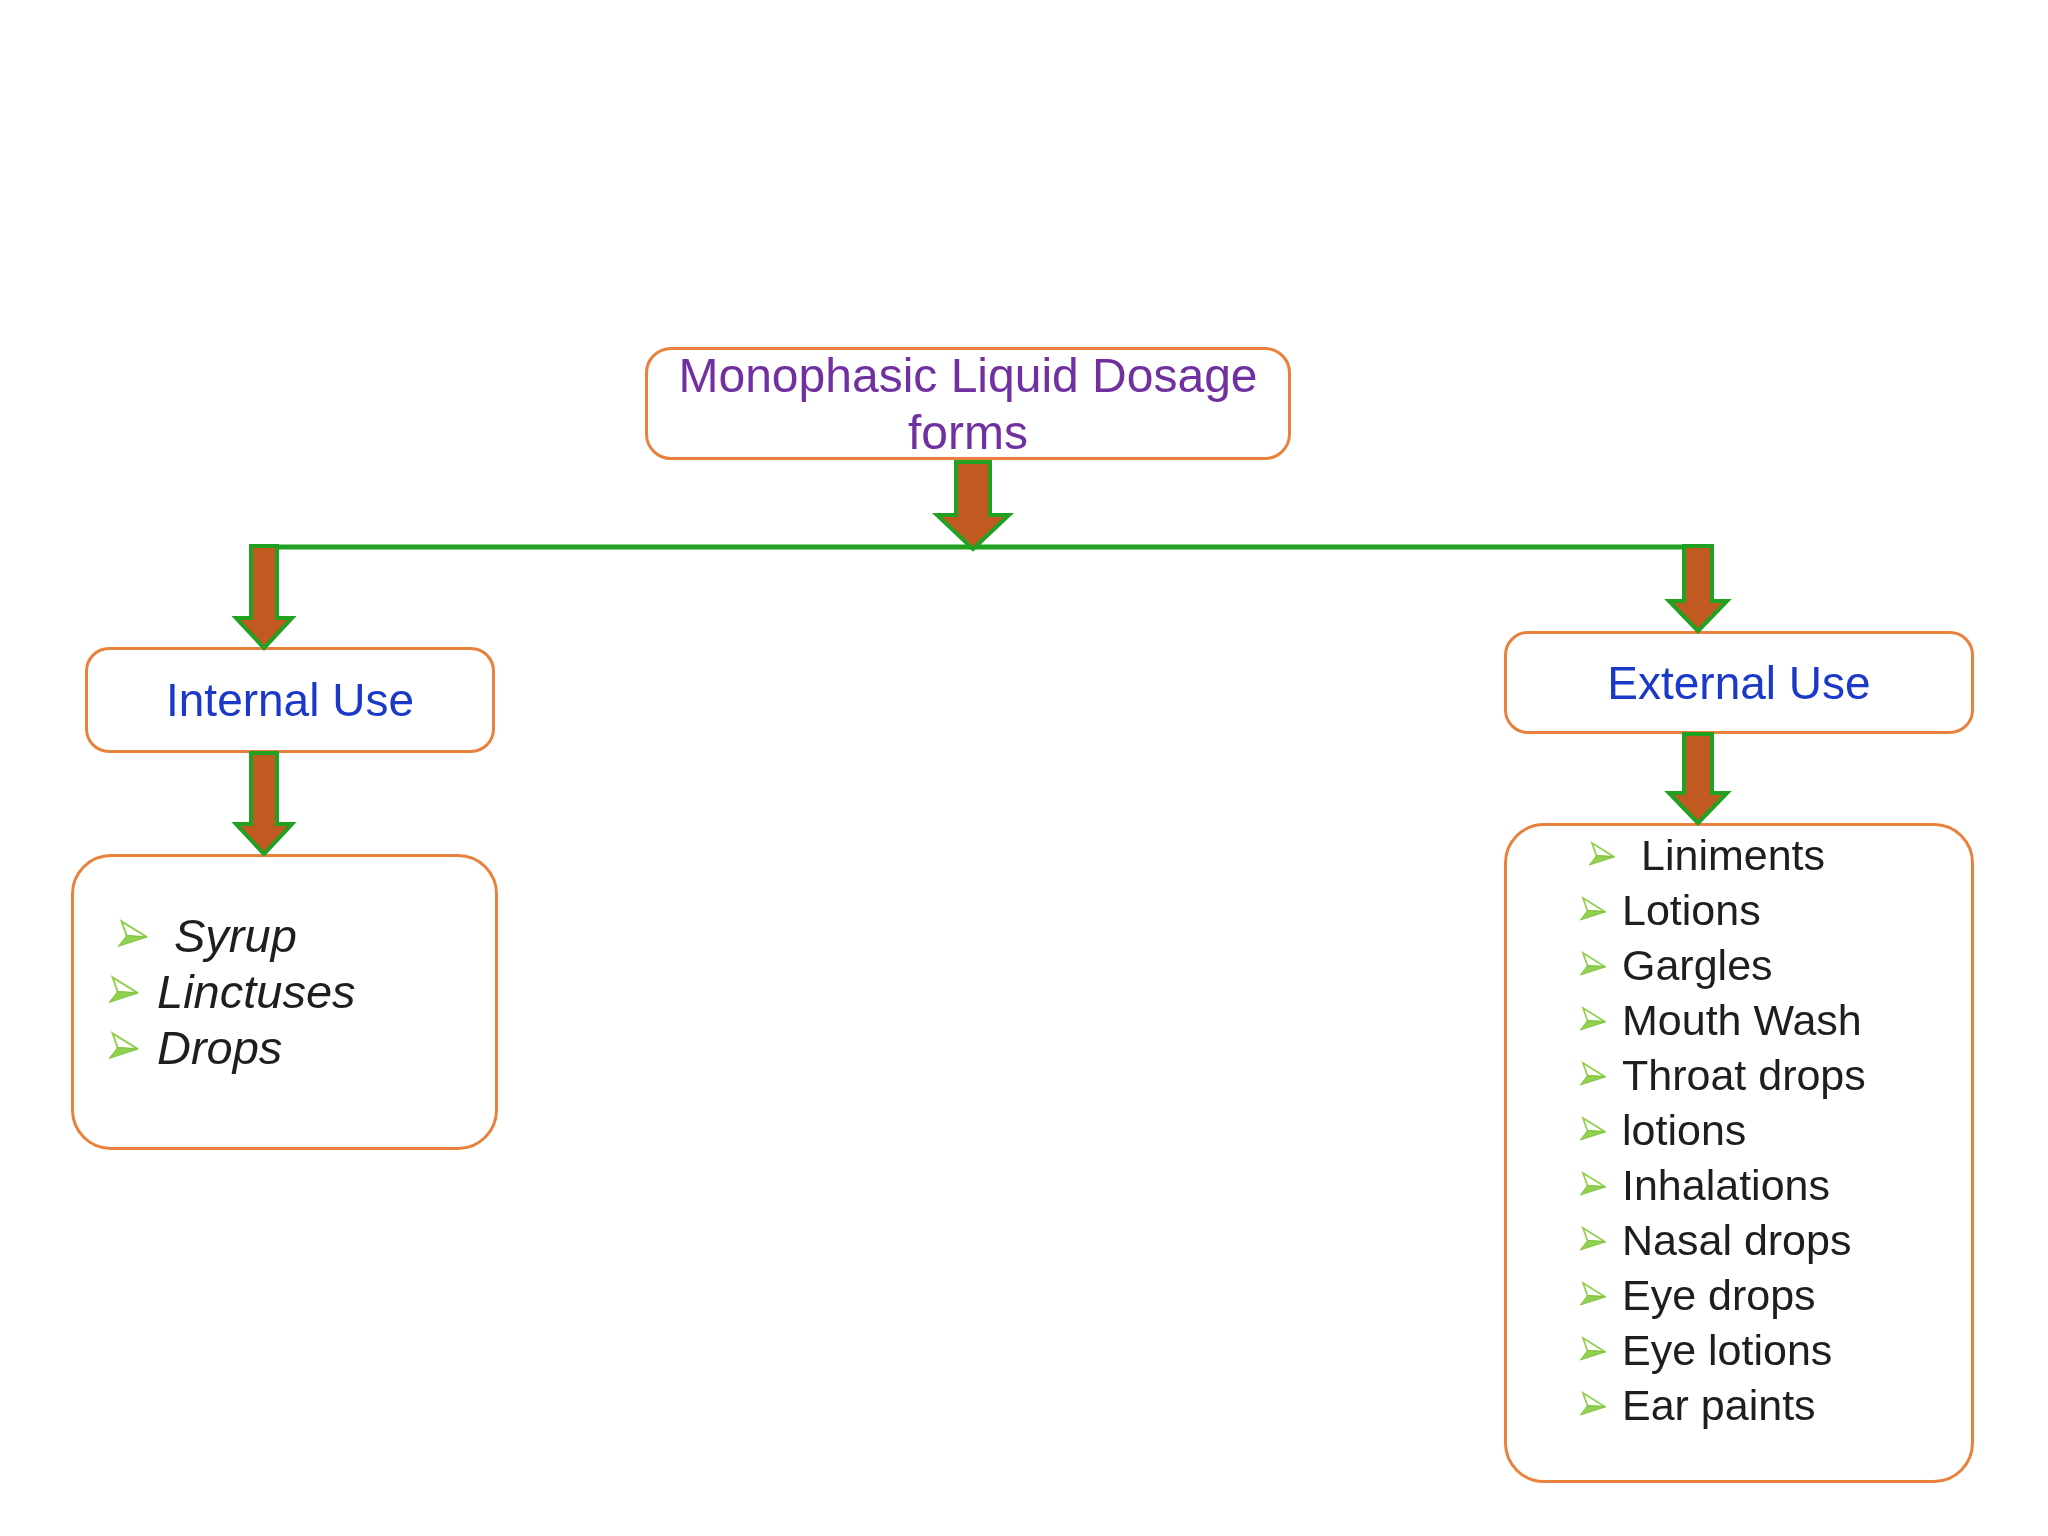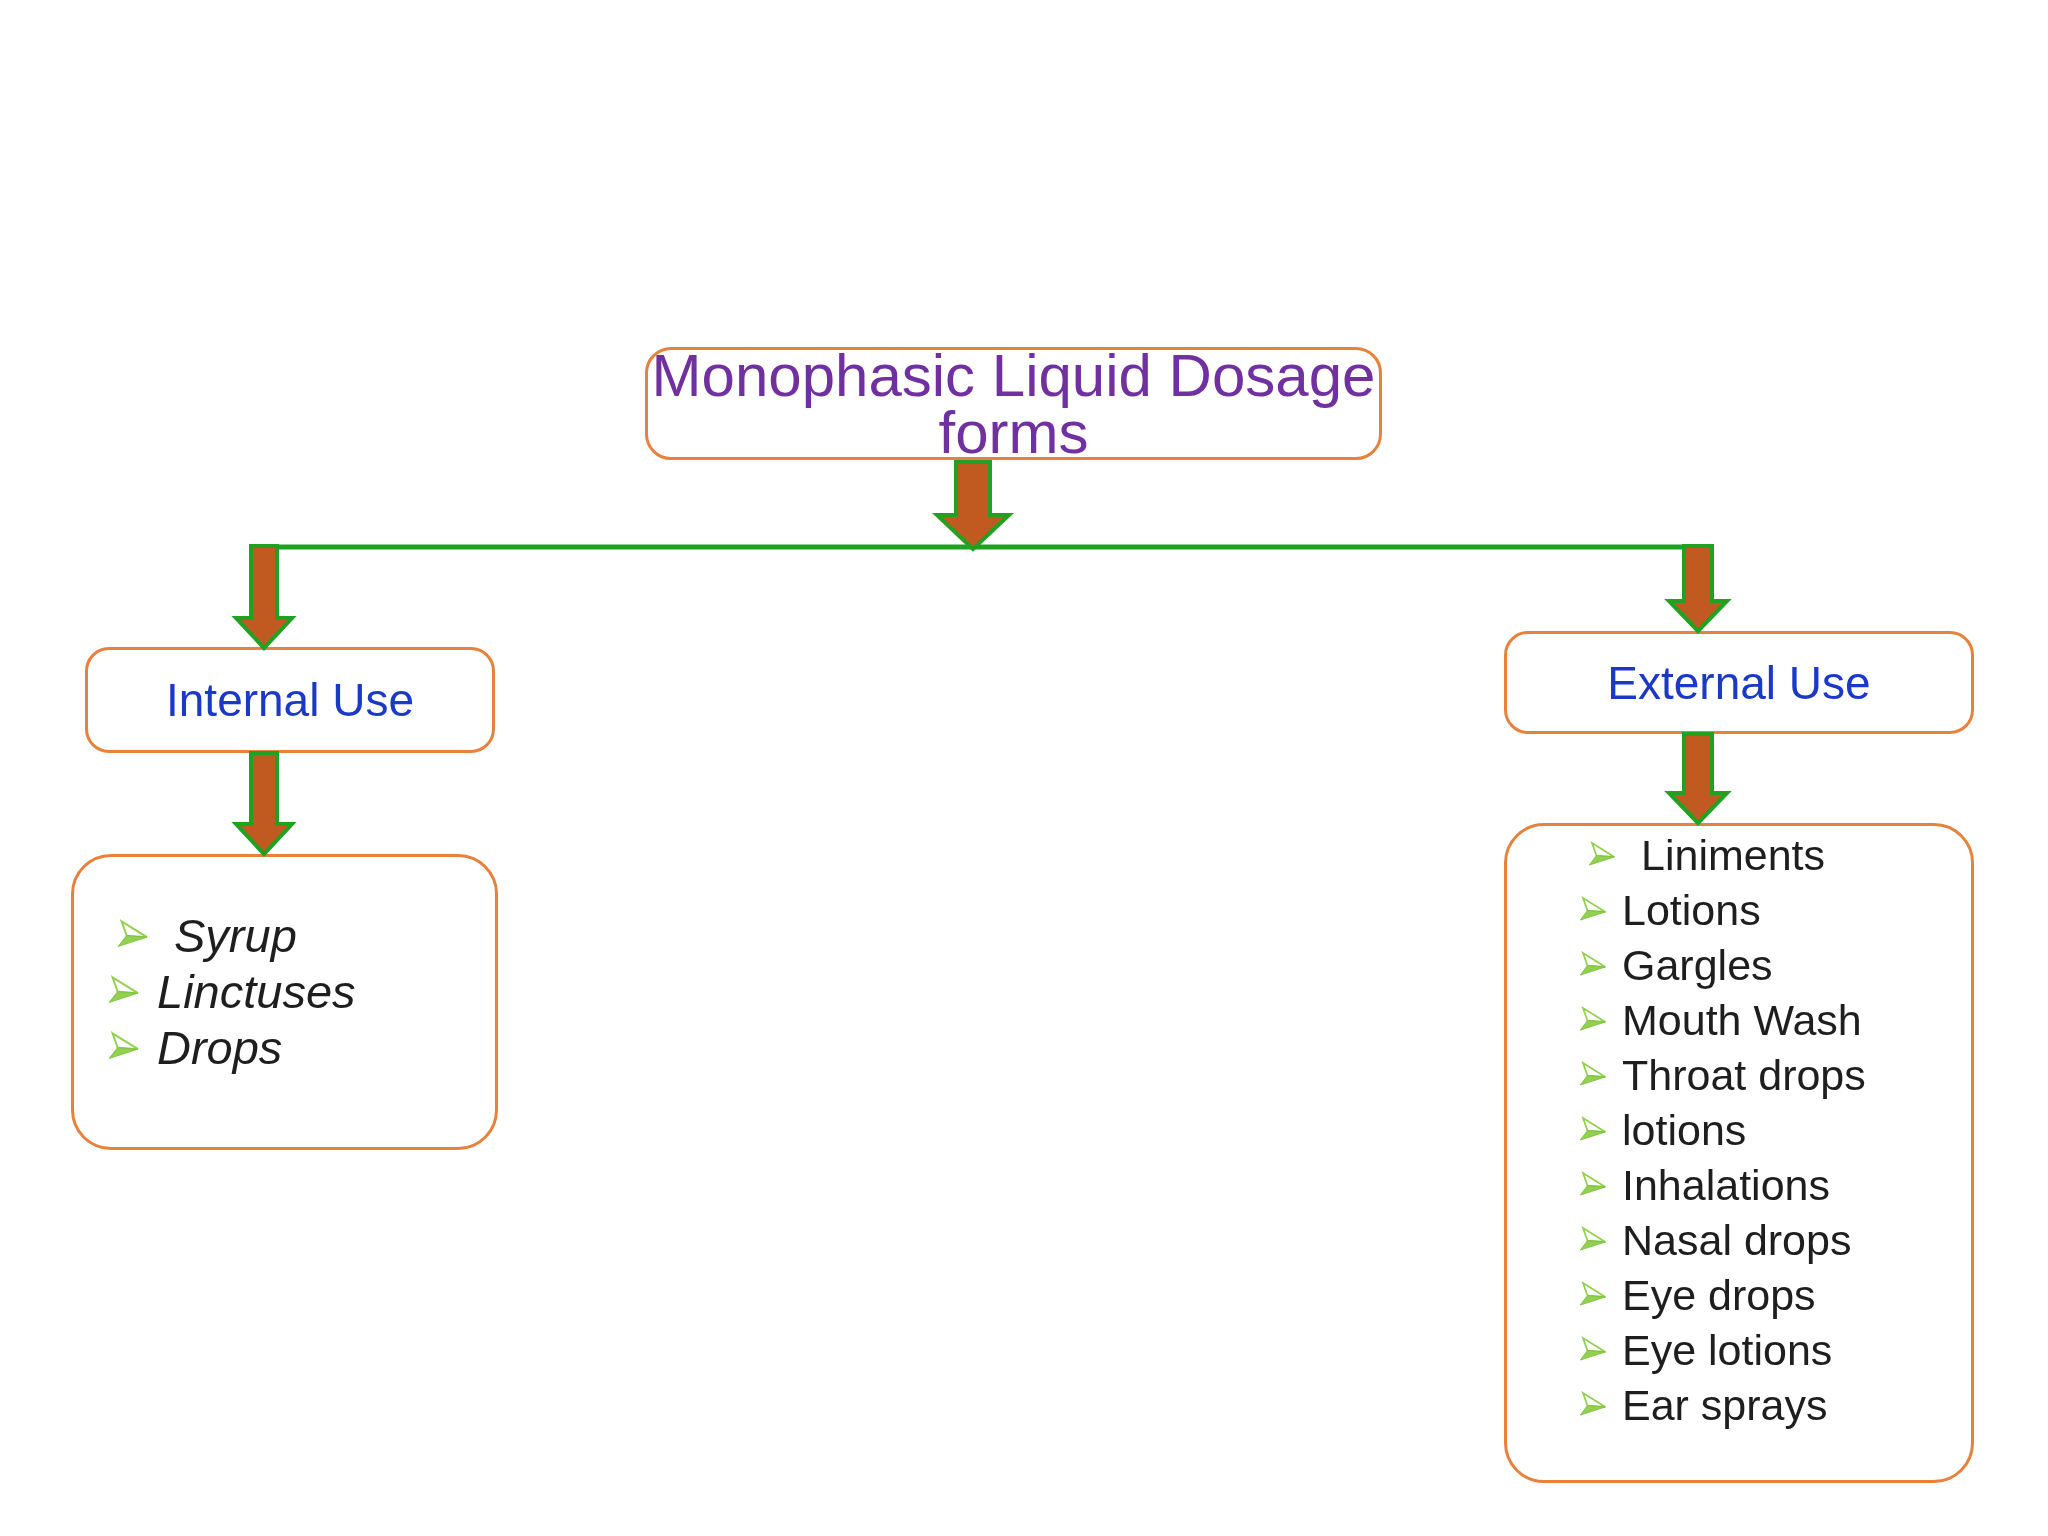--- a/index.html
+++ b/index.html
@@ -31,29 +31,29 @@
   }
   .box {
     position: absolute;
     background: #ffffff;
     border: 3px solid var(--box-border-orange, #E8813B);
     box-sizing: border-box;
     z-index: 1;
   }
   .title-box {
     left: 645px; top: 347px;
-    width: 737px; height: 113px;
+    width: 646px; height: 113px;
     border-radius: 26px;
     display: flex;
     flex-direction: column;
     justify-content: center;
     align-items: center;
     text-align: center;
     color: var(--title-purple, #7030A0);
-    font-size: 60px;
+    font-size: 48px;
     line-height: 57px;
   }
   .use-box {
     display: flex;
     justify-content: center;
     align-items: center;
     text-align: left;
     border-radius: 24px;
     color: var(--label-blue, #1B39C8);
     font-size: 46px;
@@ -213,18 +213,18 @@
             <polygon class="bullet-top" points="3,4 31,17 10,18"></polygon>
             <polygon class="bullet-bot" points="10,18 31,17 3,30"></polygon>
           </svg>
         <span class="item-label">Eye lotions</span>
       </li>
       <li class="item">
         <svg class="bullet" viewBox="0 0 34 34">
             <polygon class="bullet-top" points="3,4 31,17 10,18"></polygon>
             <polygon class="bullet-bot" points="10,18 31,17 3,30"></polygon>
           </svg>
-        <span class="item-label">Ear sprays</span>
+        <span class="item-label">Ear paints</span>
       </li>
     </ul>
   </div>
 
 </div>
 
 </body></html>

